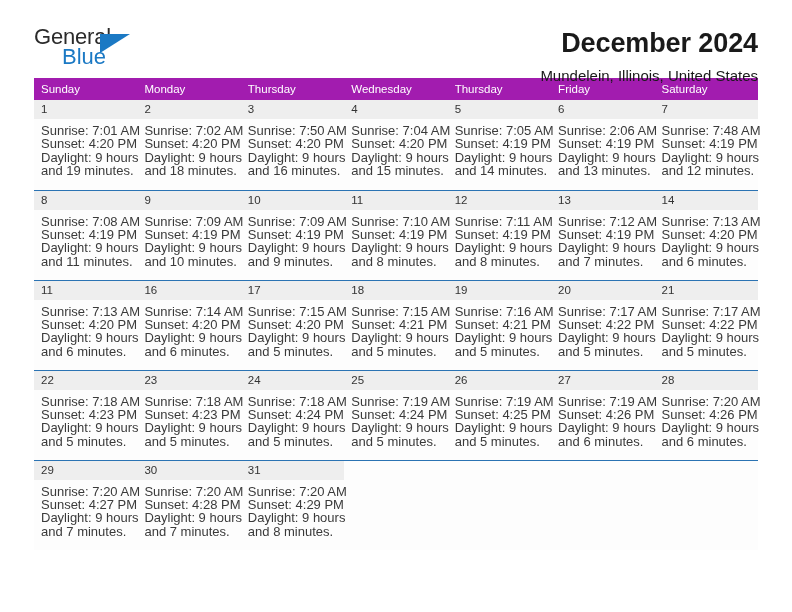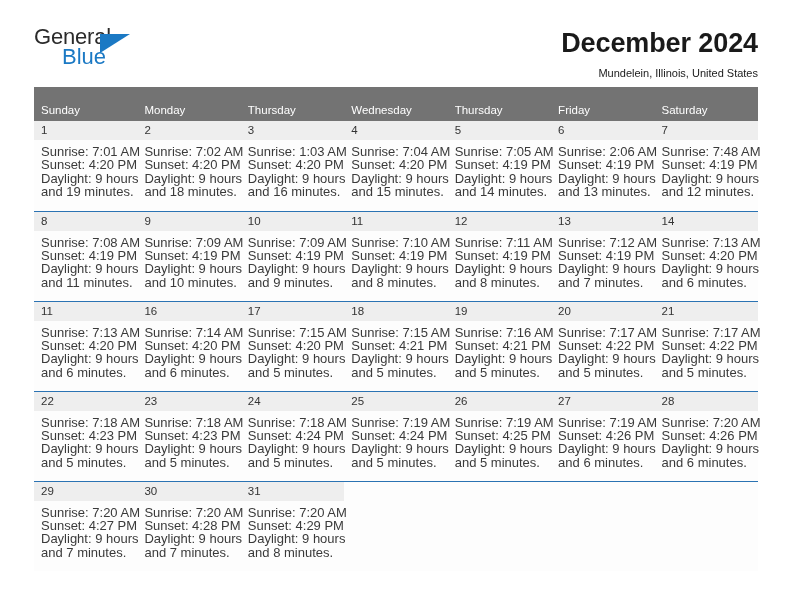--- a/index.html
+++ b/index.html
@@ -18,21 +18,21 @@
     position: relative;
     padding: 0 34px;
   }
 
   
   .top {
     display: flex;
     align-items: flex-start;
     justify-content: space-between;
     padding-top: 26px;
-    height: 87px;
+    height: 78px;
   }
 
   .logo {
     position: relative;
     width: 120px;
     height: 48px;
     line-height: 1;
   }
   .logo-general {
     font-size: 22px;
@@ -62,40 +62,40 @@
     padding-top: 2px;
   }
   .cal-title {
     font-size: 27px;
     font-weight: bold;
     color: #1a1a1a;
     letter-spacing: -0.1px;
     line-height: 1.15;
   }
   .cal-subtitle {
-    font-size: 11px;
+    font-size: 15px;
     color: #1a1a1a;
     margin-top: 8px;
     line-height: 1.2;
   }
 
   
   .calendar {
     width: 724px;
     border-collapse: collapse;
     table-layout: fixed;
   }
 
   .calendar th {
-    background: #737373;
+    background: #a21caf;
     color: #ffffff;
     font-weight: normal;
     font-size: 11.5px;
     text-align: left;
-    padding: 17px 0 5px 7px;
+    padding: 5px 0 5px 7px;
     height: 21px;
     border: none;
   }
 
   .week-row > td {
     vertical-align: top;
     padding: 0;
     border-top: 1px solid #2b73b3;
     background: #fdfdfd;
     height: 90px;
@@ -175,21 +175,21 @@
                 <div>Sunset: 4:20 PM</div>
                 <div>Daylight: 9 hours</div>
                 <div>and 18 minutes.</div>
               </div>
             </div>
           </td>
           <td>
             <div class="cell-inner">
               <div class="daynum">3</div>
               <div class="info">
-                <div>Sunrise: 1:03 AM</div>
+                <div>Sunrise: 7:50 AM</div>
                 <div>Sunset: 4:20 PM</div>
                 <div>Daylight: 9 hours</div>
                 <div>and 16 minutes.</div>
               </div>
             </div>
           </td>
           <td>
             <div class="cell-inner">
               <div class="daynum">4</div>
               <div class="info">

